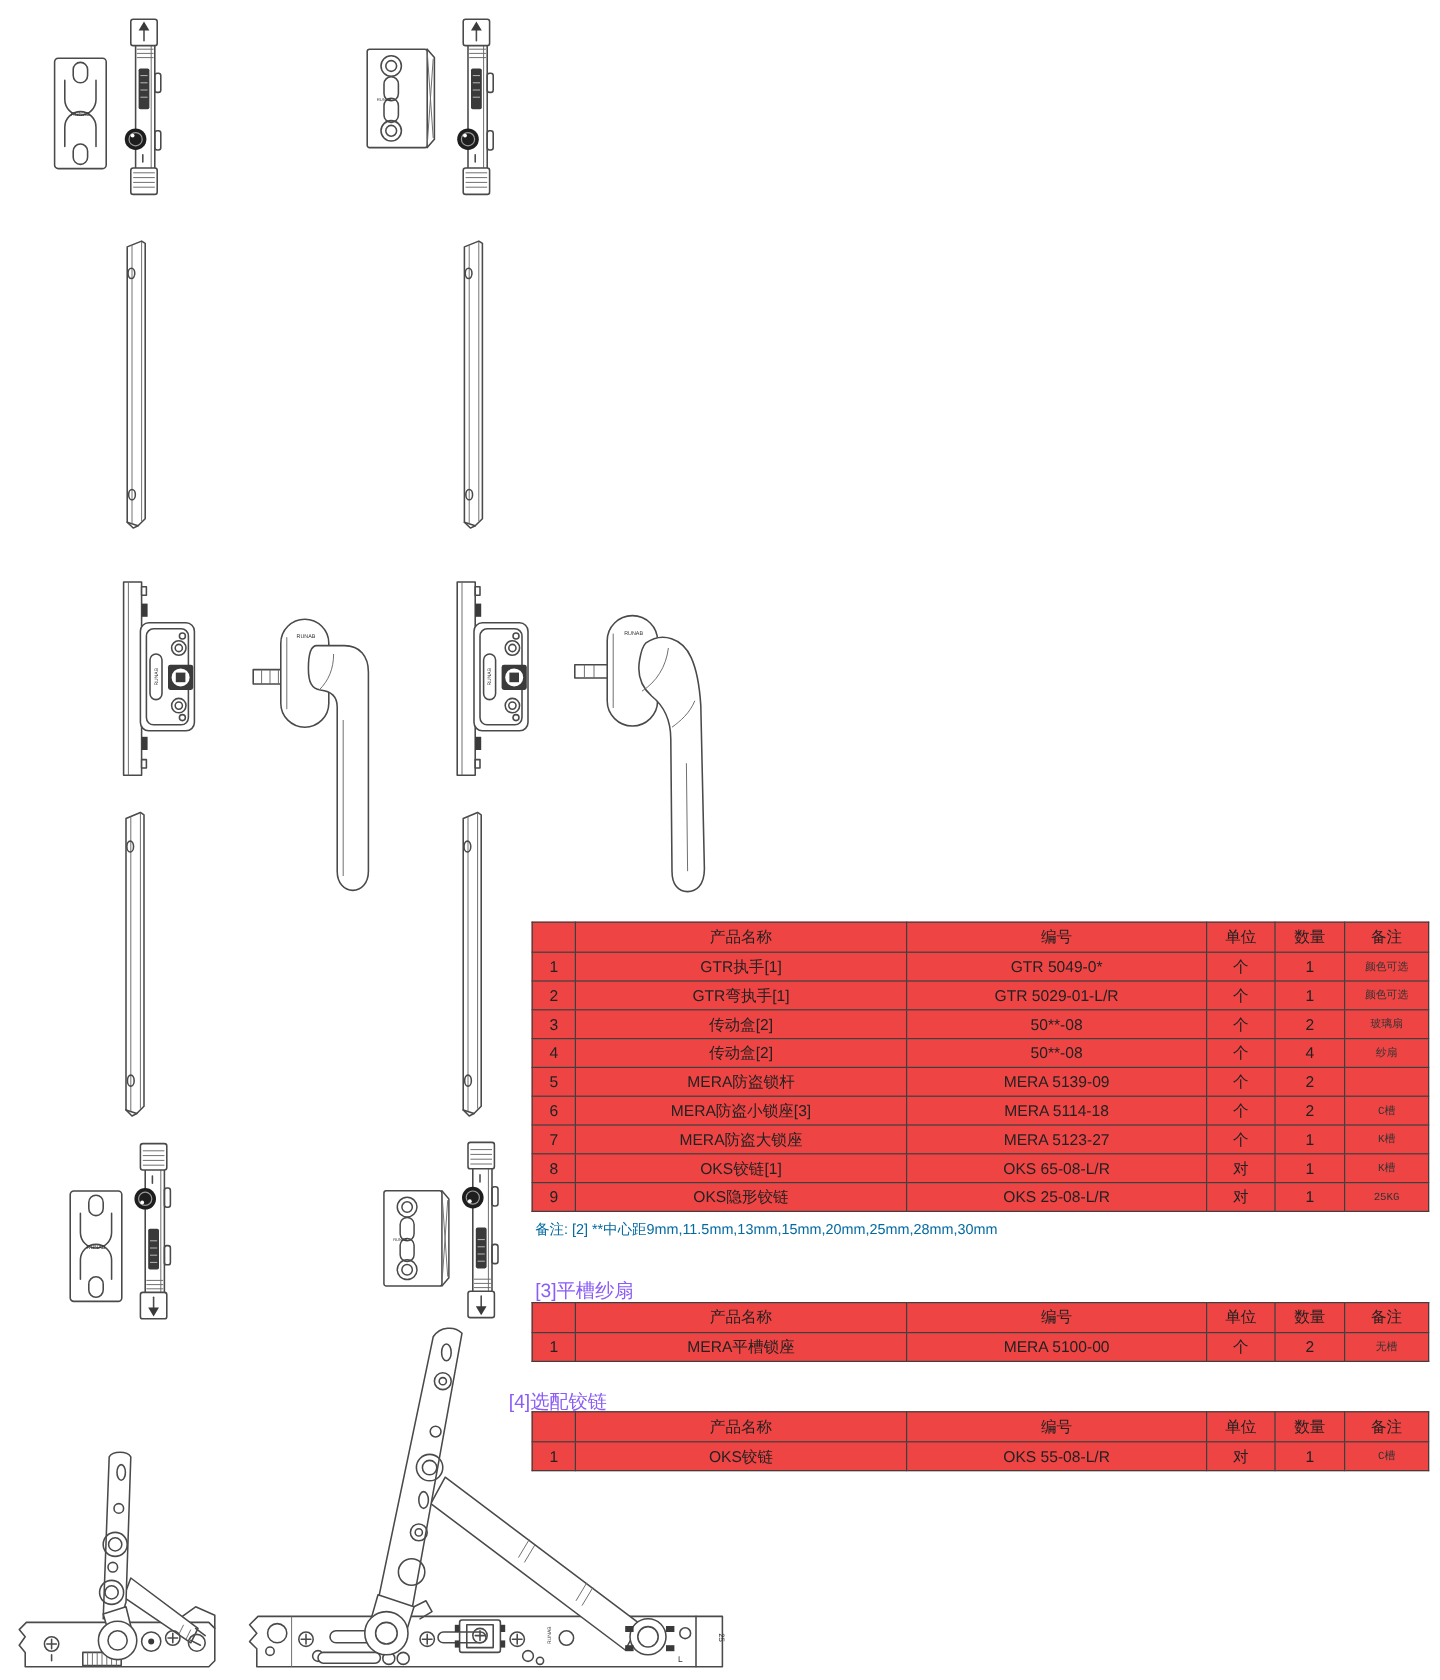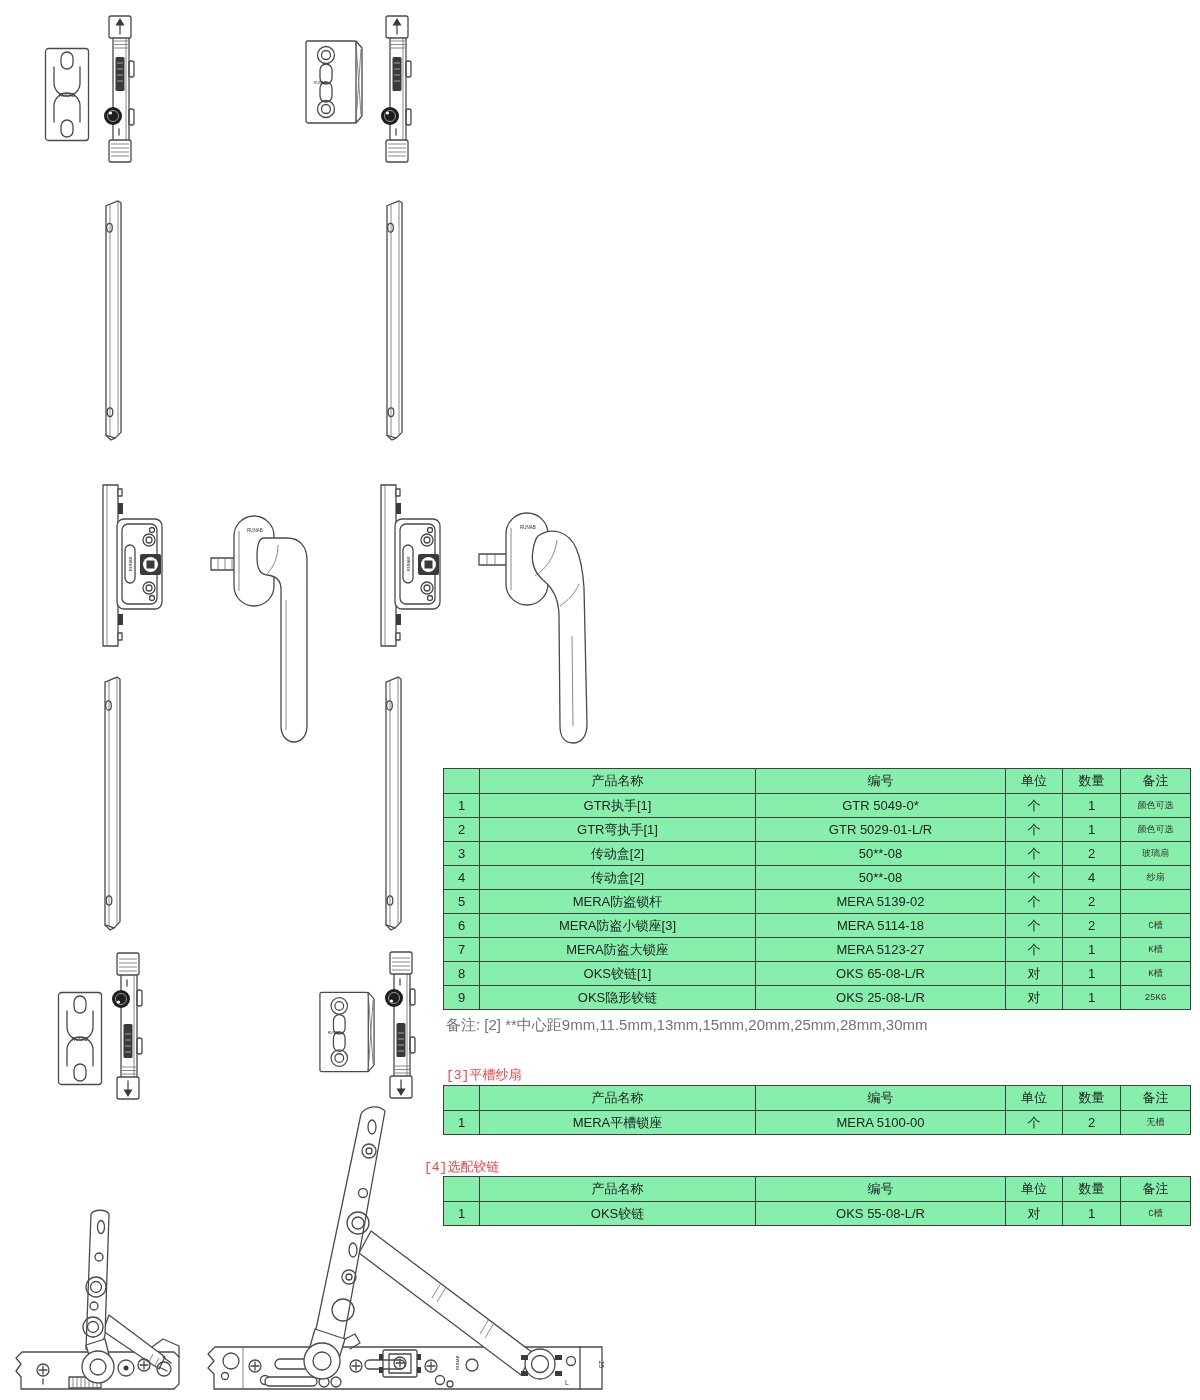--- a/index.html
+++ b/index.html
@@ -8,29 +8,29 @@
   .part{position:absolute;}
   
   svg .ln{stroke:#4a4a4a;fill:none;stroke-width:1.3;stroke-linejoin:round;stroke-linecap:round;}
   svg .thin{stroke:#6a6a6a;fill:none;stroke-width:0.8;}
   svg .fw{fill:#ffffff;}
   svg .fd{fill:#3a3a3a;stroke:none;}
   svg .fdk{fill:#1e1e1e;stroke:none;}
   svg text{fill:#333;stroke:none;font-family:"Liberation Sans","DejaVu Sans",sans-serif;}
   svg .wtick{stroke:#cfcfcf;stroke-width:0.7;fill:none;}
   
-  .spec-table{position:absolute;border-collapse:collapse;table-layout:fixed;background:#86efac;}
+  .spec-table{position:absolute;border-collapse:collapse;table-layout:fixed;background:#ef4444;}
   .spec-table td{border:1px solid #3f3f3f;text-align:center;vertical-align:middle;
                  font-size:13px;color:#222;padding:0;overflow:hidden;white-space:nowrap;}
   .spec-table tr{height:24px;}
   .spec-table tr.hd{height:25px;}
   .spec-table td.remark{font-size:9px;color:#333;font-family:Liberation Mono, monospace;}
-  .notes{position:absolute;font-size:15px;color:#737373;line-height:19px;display:flex;}
+  .notes{position:absolute;font-size:12px;color:#0369a1;line-height:19px;display:flex;}
   .notes .prefix{white-space:pre;}
-  .sec-title{position:absolute;font-size:13px;color:#ef4444;font-family:Liberation Mono, monospace;}
+  .sec-title{position:absolute;font-size:16px;color:#8b5cf6;}
 </style>
 </head>
 <body>
 
 <svg width="0" height="0" style="position:absolute" aria-hidden="true">
 <defs>
 
   <g id="keeperA">
     <rect class="ln fw" x="1.5" y="1.5" width="43" height="92" rx="3"></rect>
     <rect class="ln" x="17" y="5" width="12" height="17" rx="6"></rect>
@@ -342,21 +342,21 @@
     <td>4</td>
     <td>传动盒[2]</td>
     <td>50**-08</td>
     <td>个</td>
     <td>4</td>
     <td class="remark">纱扇</td>
   </tr>
   <tr>
     <td>5</td>
     <td>MERA防盗锁杆</td>
-    <td>MERA 5139-02</td>
+    <td>MERA 5139-09</td>
     <td>个</td>
     <td>2</td>
     <td class="remark"></td>
   </tr>
   <tr>
     <td>6</td>
     <td>MERA防盗小锁座[3]</td>
     <td>MERA 5114-18</td>
     <td>个</td>
     <td>2</td>

